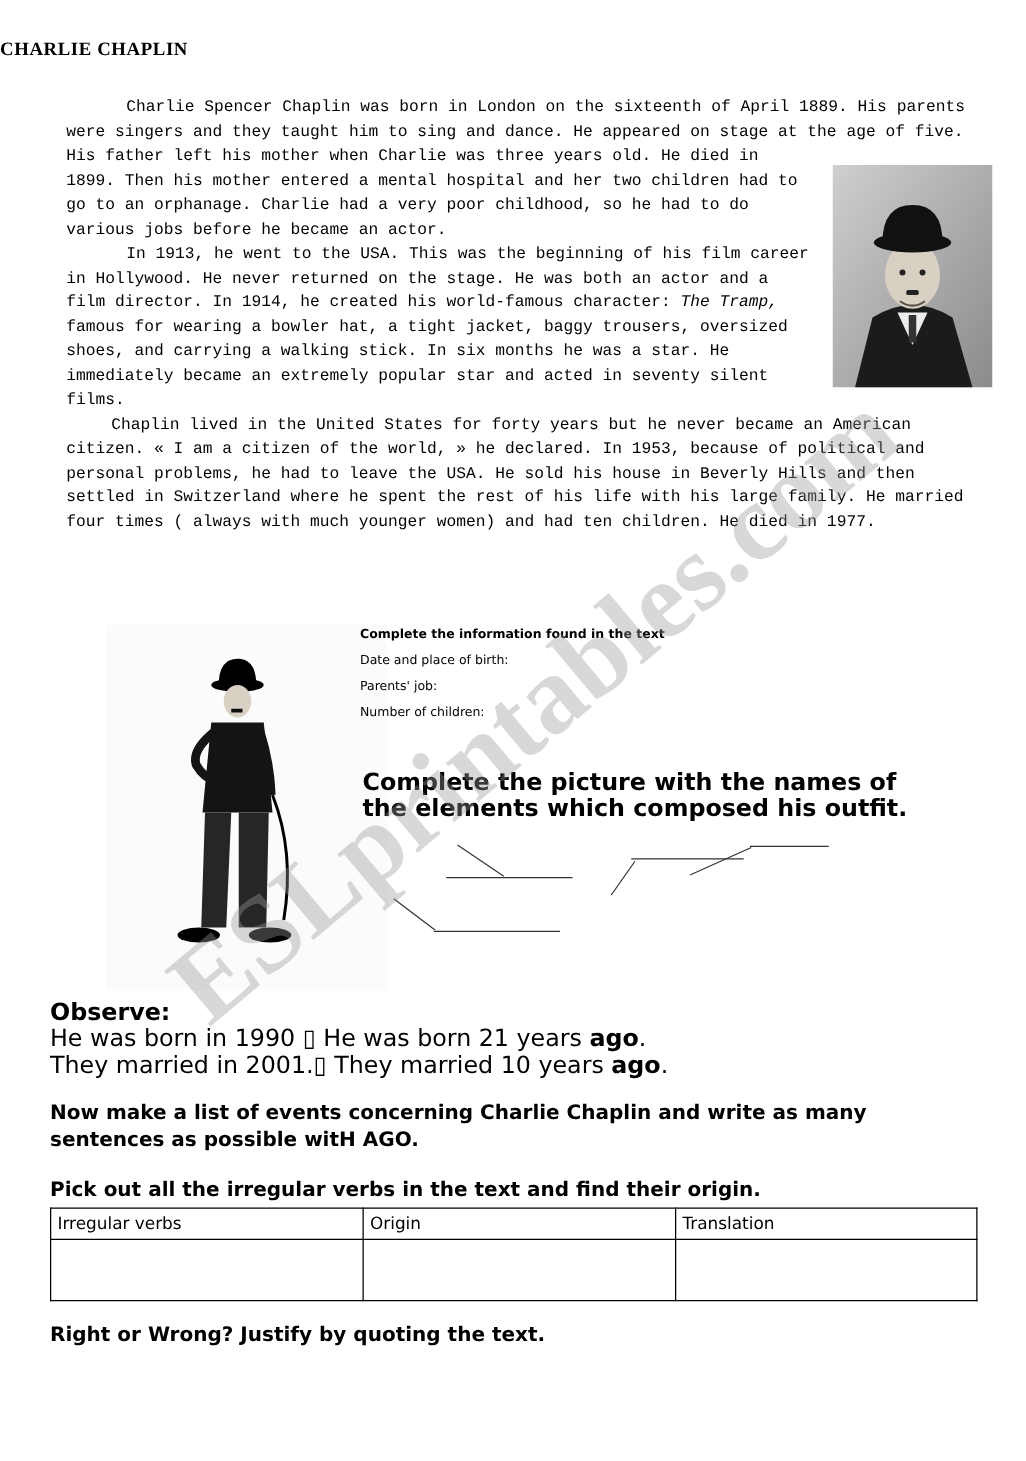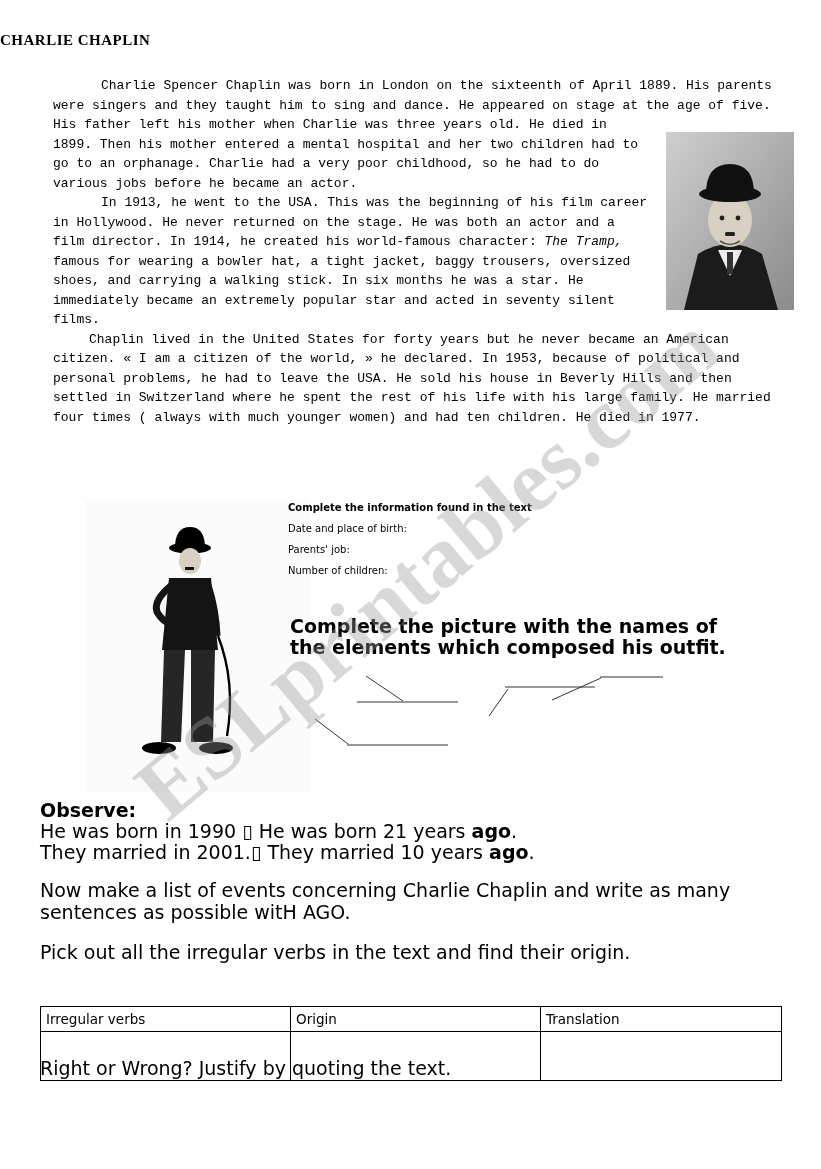--- a/index.html
+++ b/index.html
@@ -34,28 +34,28 @@
   
   .lines-overlay{position:absolute;left:0;top:0;width:821px;height:1169px;pointer-events:none;}
 
   
   .observe{position:absolute;left:40px;top:800px;width:700px;
     font-family:"DejaVu Sans", sans-serif;font-size:19px;line-height:21px;}
   .observe-heading{font-weight:bold;}
 
   
   .task{position:absolute;left:40px;width:750px;
-    font-family:"DejaVu Sans", sans-serif;font-size:19px;font-weight:normal;line-height:22px;}
+    font-family:"DejaVu Sans", sans-serif;font-size:16px;font-weight:bold;line-height:22px;}
   .task-ago{top:879px;}
   .task-verbs{top:941px;}
   .task-rw{top:1057px;}
 
   
   .verbs-table{position:absolute;left:40px;top:966px;border-collapse:collapse;
-    font-family:"DejaVu Sans", sans-serif;font-size:13.5px;margin-top:40px;}
+    font-family:"DejaVu Sans", sans-serif;font-size:13.5px;}
   .verbs-table th,.verbs-table td{border:1px solid #000;text-align:left;
     font-weight:normal;padding:1px 5px;}
   .verbs-table th{height:22px;}
   .verbs-table td{height:46px;}
 
   
   .watermark{position:absolute;left:427px;top:567px;transform:translate(-50%,-50%) rotate(-40deg);
     font-family:"Liberation Serif", serif;font-weight:bold;font-size:88px;white-space:nowrap;
     color:#9a9a9a;opacity:.38;pointer-events:none;z-index:40;}
 </style>

